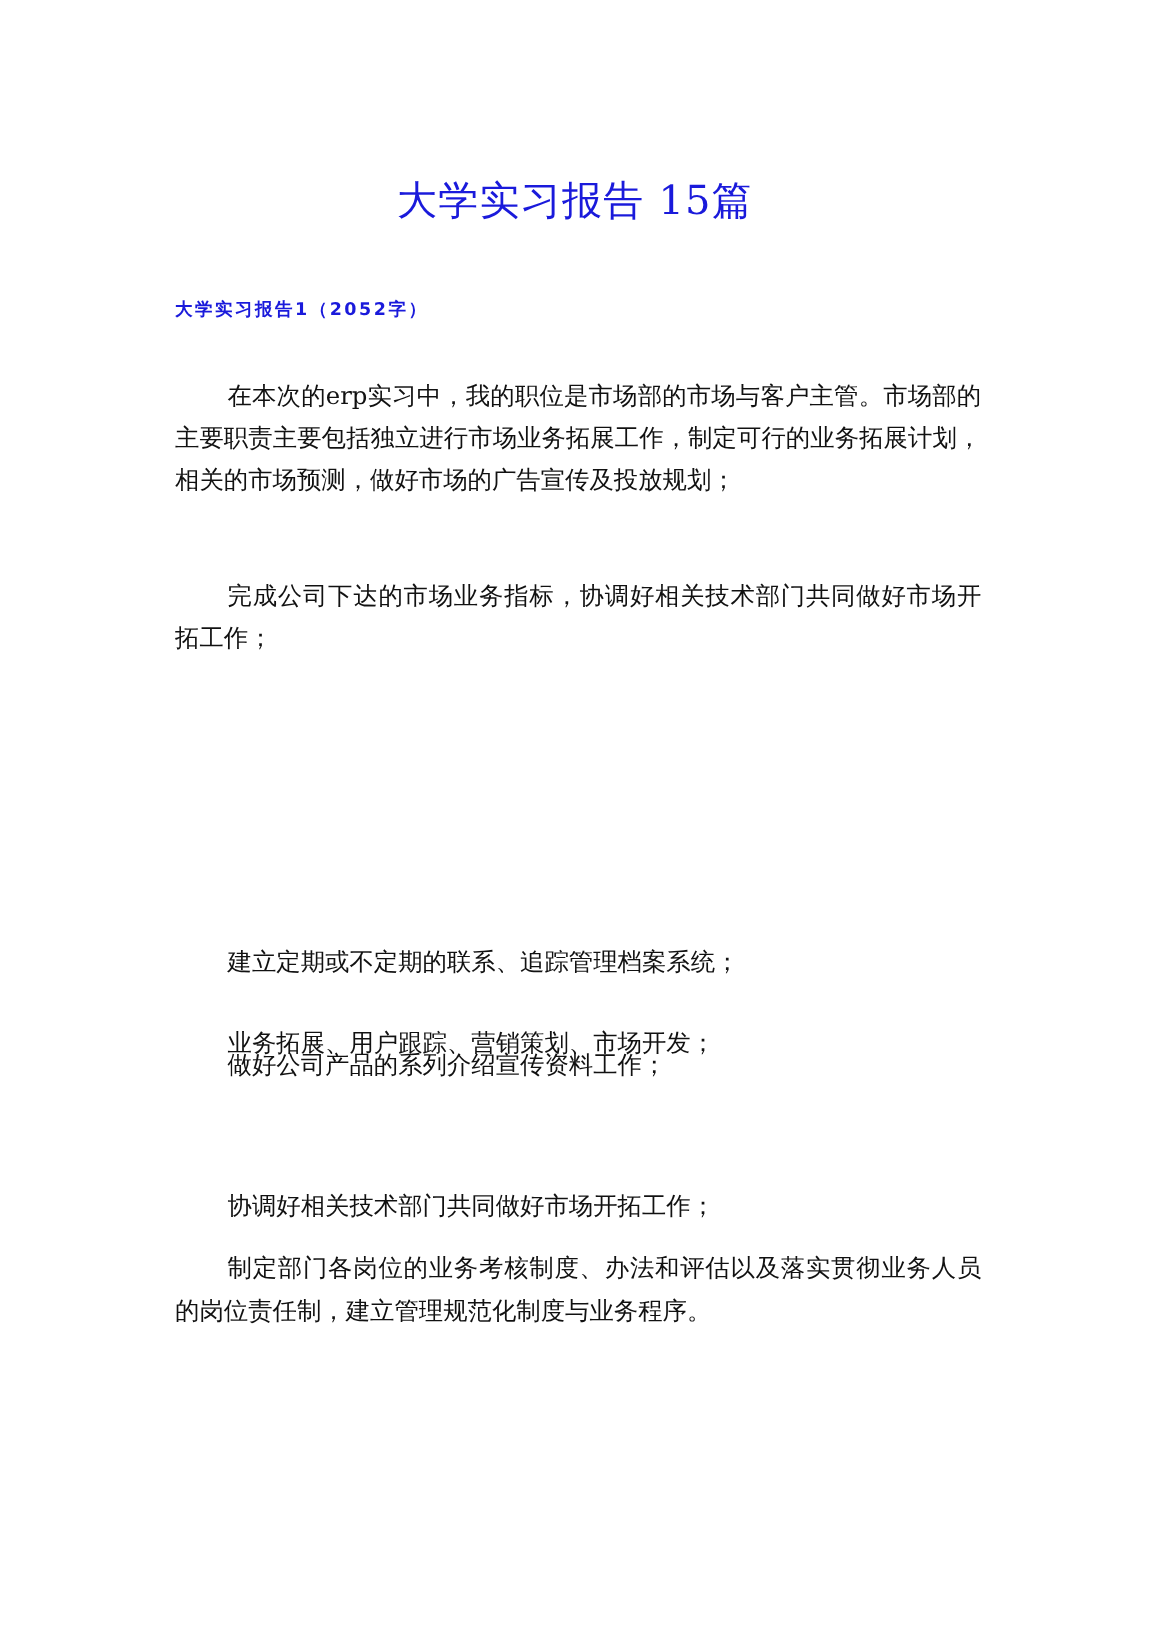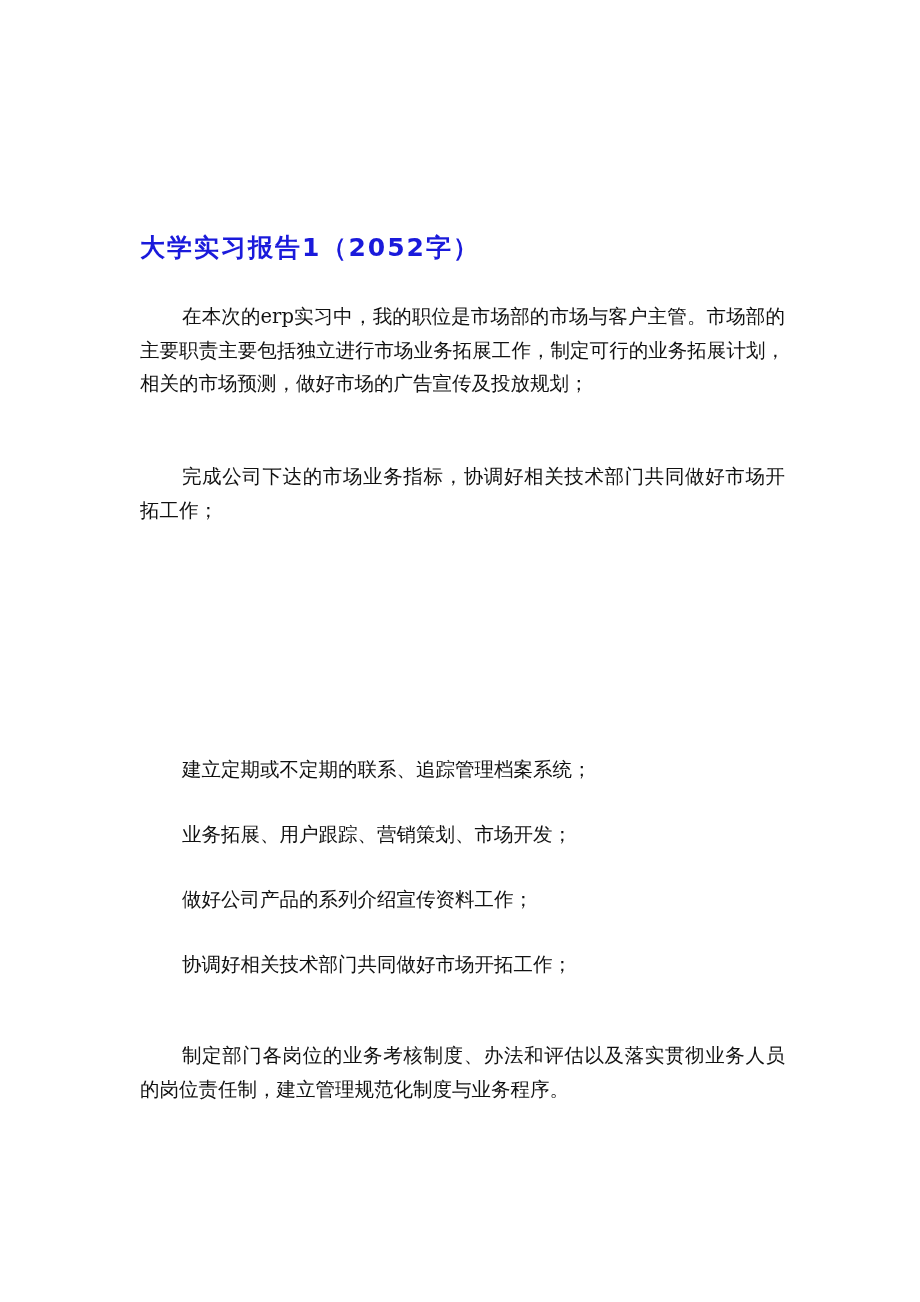--- a/index.html
+++ b/index.html
@@ -32,21 +32,21 @@
       color: #1a1adb;
       font-family: "DejaVu Serif", "Liberation Serif", serif;
       font-weight: normal;
       letter-spacing: 1px;
       margin: 0;
     }
     .section-heading {
       position: absolute;
       left: 140px;
       top: 232px;
-      font-size: 25px;
+      font-size: 14px;
       line-height: 32px;
       color: #1a1adb;
       font-weight: bold;
       font-family: "DejaVu Sans", "Liberation Sans", sans-serif;
       letter-spacing: 2px;
       margin: 0;
     }
     .para {
       position: absolute;
       left: 140px;
@@ -56,22 +56,23 @@
       margin: 0;
       text-indent: 42px;
       text-align: justify;
       color: #111111;
     }
   </style>
 </head>
 <body>
 
 <div class="page">
+  <h1 class="doc-title">大学实习报告 15篇</h1>
   <h2 class="section-heading">大学实习报告1（2052字）</h2>
 
   <p class="para" style="top:300px;">在本次的erp实习中，我的职位是市场部的市场与客户主管。市场部的主要职责主要包括独立进行市场业务拓展工作，制定可行的业务拓展计划，相关的市场预测，做好市场的广告宣传及投放规划；</p>
   <p class="para" style="top:460px;">完成公司下达的市场业务指标，协调好相关技术部门共同做好市场开拓工作；</p>
   <p class="para" style="top:818px;">业务拓展、用户跟踪、营销策划、市场开发；</p>
   <p class="para" style="top:753px;">建立定期或不定期的联系、追踪管理档案系统；</p>
-  <p class="para" style="top:883px;">做好公司产品的系列介绍宣传资料工作；</p>
+  <p class="para" style="top:835px;">做好公司产品的系列介绍宣传资料工作；</p>
   <p class="para" style="top:948px;">协调好相关技术部门共同做好市场开拓工作；</p>
-  <p class="para" style="top:1039px;">制定部门各岗位的业务考核制度、办法和评估以及落实贯彻业务人员的岗位责任制，建立管理规范化制度与业务程序。</p>
+  <p class="para" style="top:998px;">制定部门各岗位的业务考核制度、办法和评估以及落实贯彻业务人员的岗位责任制，建立管理规范化制度与业务程序。</p>
 </div>
 
 </body></html>

